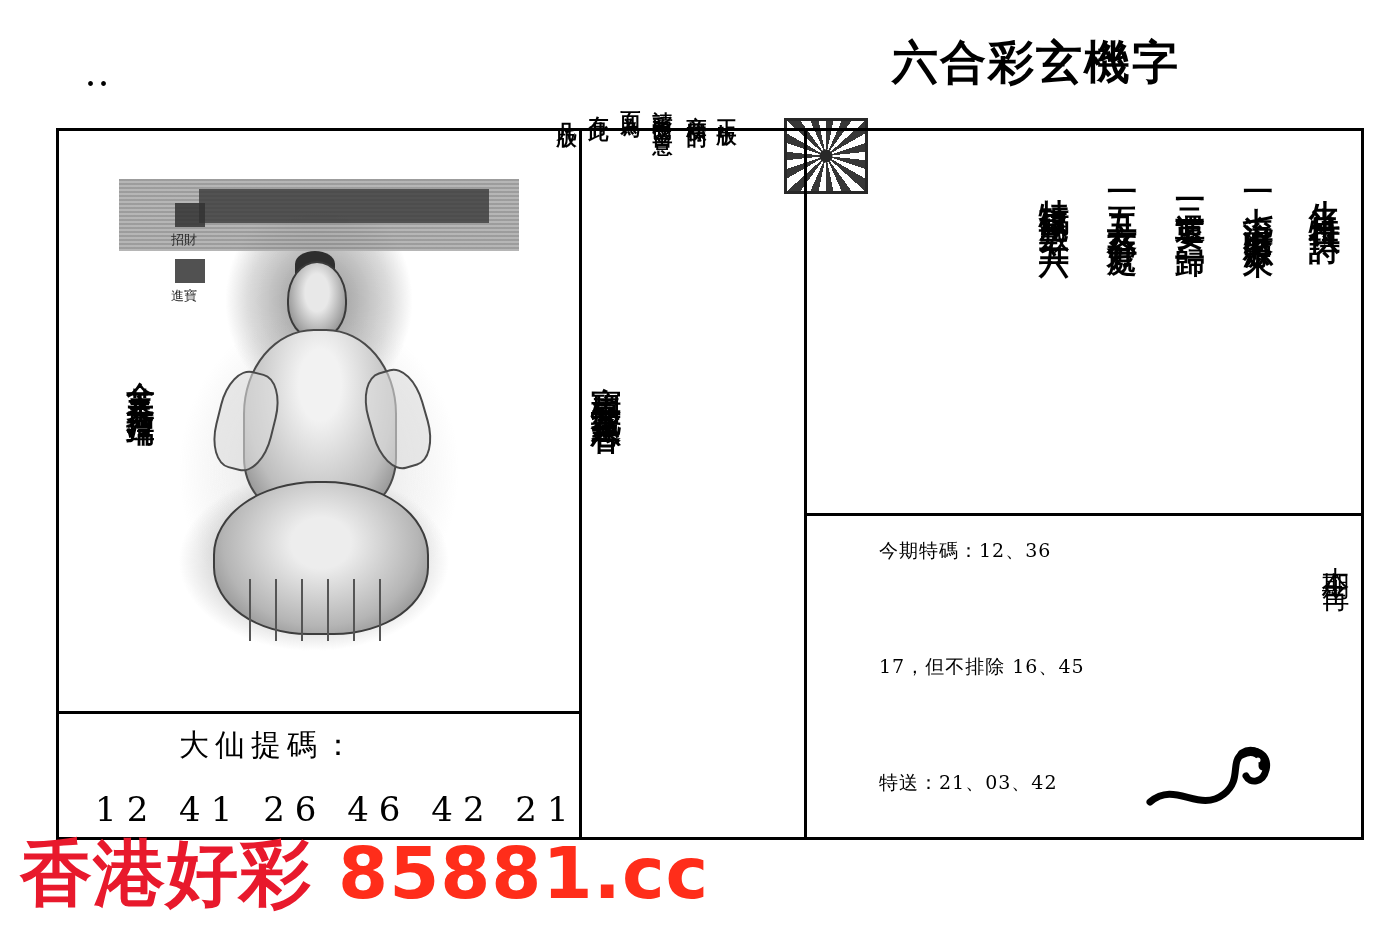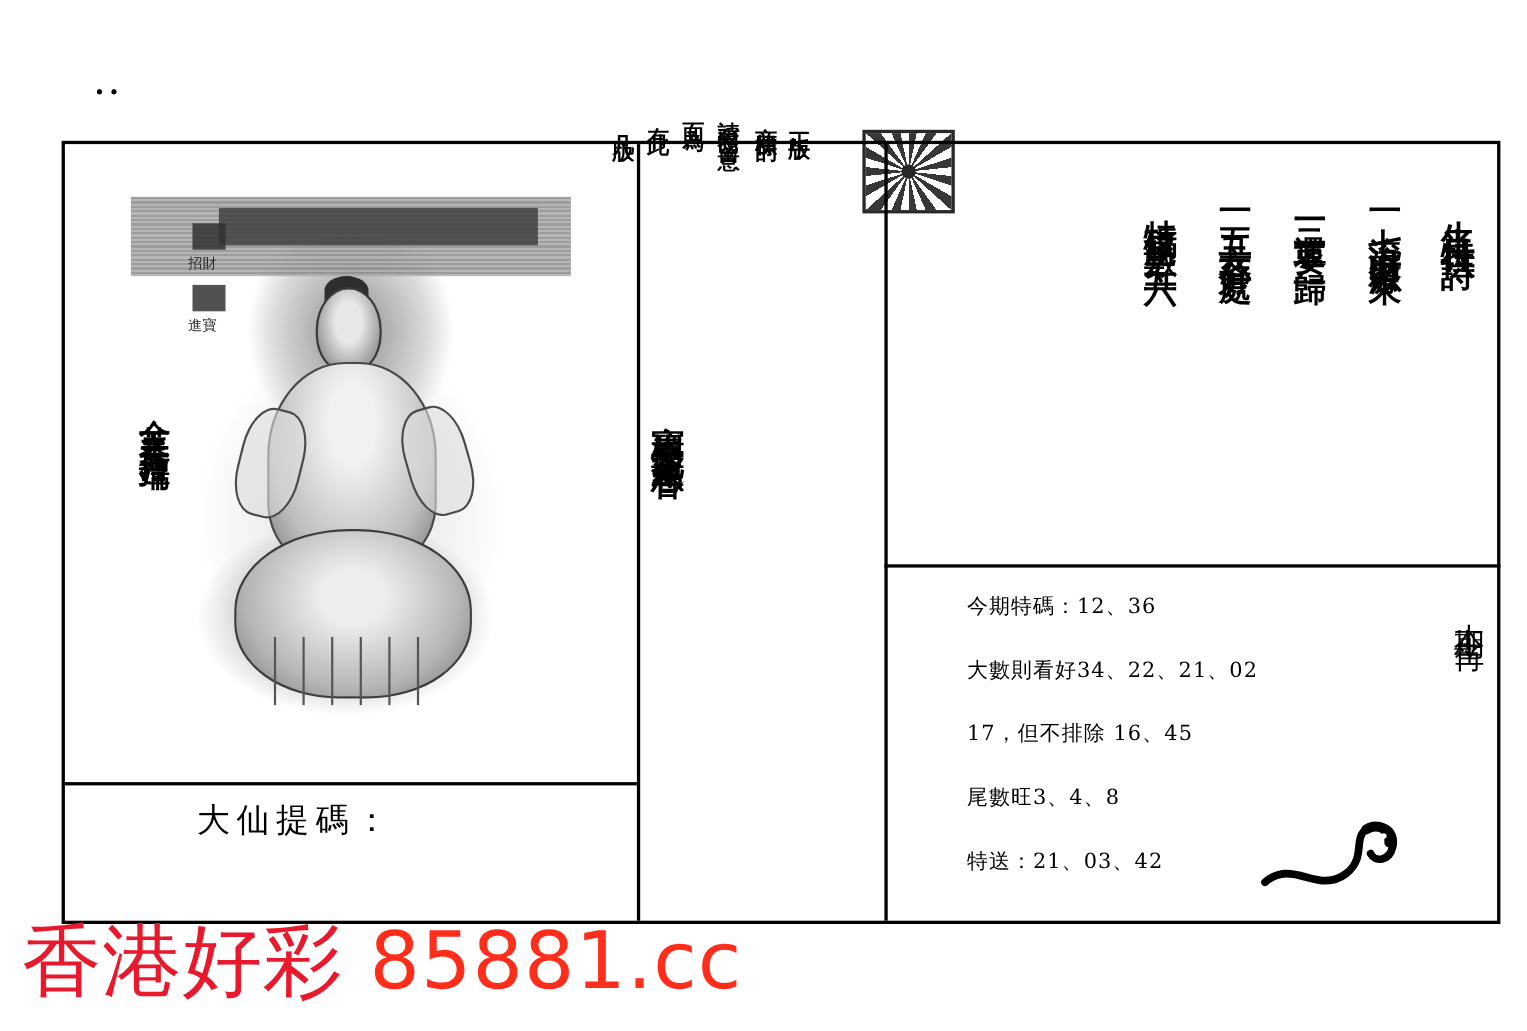--- a/index.html
+++ b/index.html
@@ -305,34 +305,35 @@
     width: 140px;
     height: 90px;
   }
 
   
   .wm {
     position: absolute;
     left: 20px;
     top: 826px;
     font-size: 72px;
-    font-weight: normal;
+    font-weight: bold;
     font-family: "DejaVu Sans", "Liberation Sans", sans-serif;
     white-space: nowrap;
     letter-spacing: 1px;
   }
   .wm .cn { color: #e8192c; }
   .wm .num { color: #ff2d1a; }
 </style>
 </head>
 <body>
 
 <div class="page">
 
   <div class="hdr-dots">..</div>
+  <div class="hdr-right">六合彩玄機字</div>
 
   <div class="note vtext note1">凡版</div>
   <div class="note vtext note2">有此</div>
   <div class="note vtext note3">面為</div>
   <div class="note vtext note4">請彩民留意</div>
   <div class="note vtext note5">商標的</div>
   <div class="note vtext note6">正版！</div>
   <div class="logo-stamp"></div>
 
   <div class="frame">
@@ -365,35 +366,34 @@
         <div class="db-fold" style="left:118px;"></div>
         <div class="db-fold" style="left:144px;"></div>
         <div class="db-fold" style="left:170px;"></div>
       </div>
     </div>
 
     <div class="left-vtext vtext">金芝三秀秀擅端</div>
     <div class="pic-right-vtext vtext">寶樹千花蓮慈香</div>
 
     <div class="tip-label">大仙提碼：</div>
+    <div class="tip-nums">12 41 26 46 42 21</div>
 
     <div class="poem">
       <div class="col c0 vtext">生肖特供詩</div>
       <div class="col c1 vtext">一七滾滾財源來</div>
       <div class="col c2 vtext">三一還要一二歸</div>
       <div class="col c3 vtext">一五三六各好處</div>
       <div class="col c4 vtext">特碼尾數二五六</div>
     </div>
 
     <div class="lower">
       <div class="lower-vtext vtext">本期生肖</div>
       <div class="line l0" style="top:22px;">今期特碼：12、36</div>
-      <div class="line l1" style="top:80px;">大數則看好34、22、21、02</div>
       <div class="line l2" style="top:138px;">17，但不排除 16、45</div>
-      <div class="line l3" style="top:196px;">尾數旺3、4、8</div>
       <div class="line l4" style="top:254px;">特送：21、03、42</div>
 
       <svg class="snake" viewBox="0 0 140 90">
         <path d="M4 62 C30 40, 52 74, 78 54 C96 40, 84 22, 96 14 C108 6, 124 14, 120 30 C117 43, 104 44, 100 36" fill="none" stroke="#000" stroke-width="7" stroke-linecap="round"></path>
         <path d="M96 14 C106 8, 118 13, 117 26" fill="none" stroke="#000" stroke-width="9" stroke-linecap="round"></path>
         <circle cx="112" cy="20" r="2.5" fill="#fff"></circle>
       </svg>
     </div>
 
   </div>

